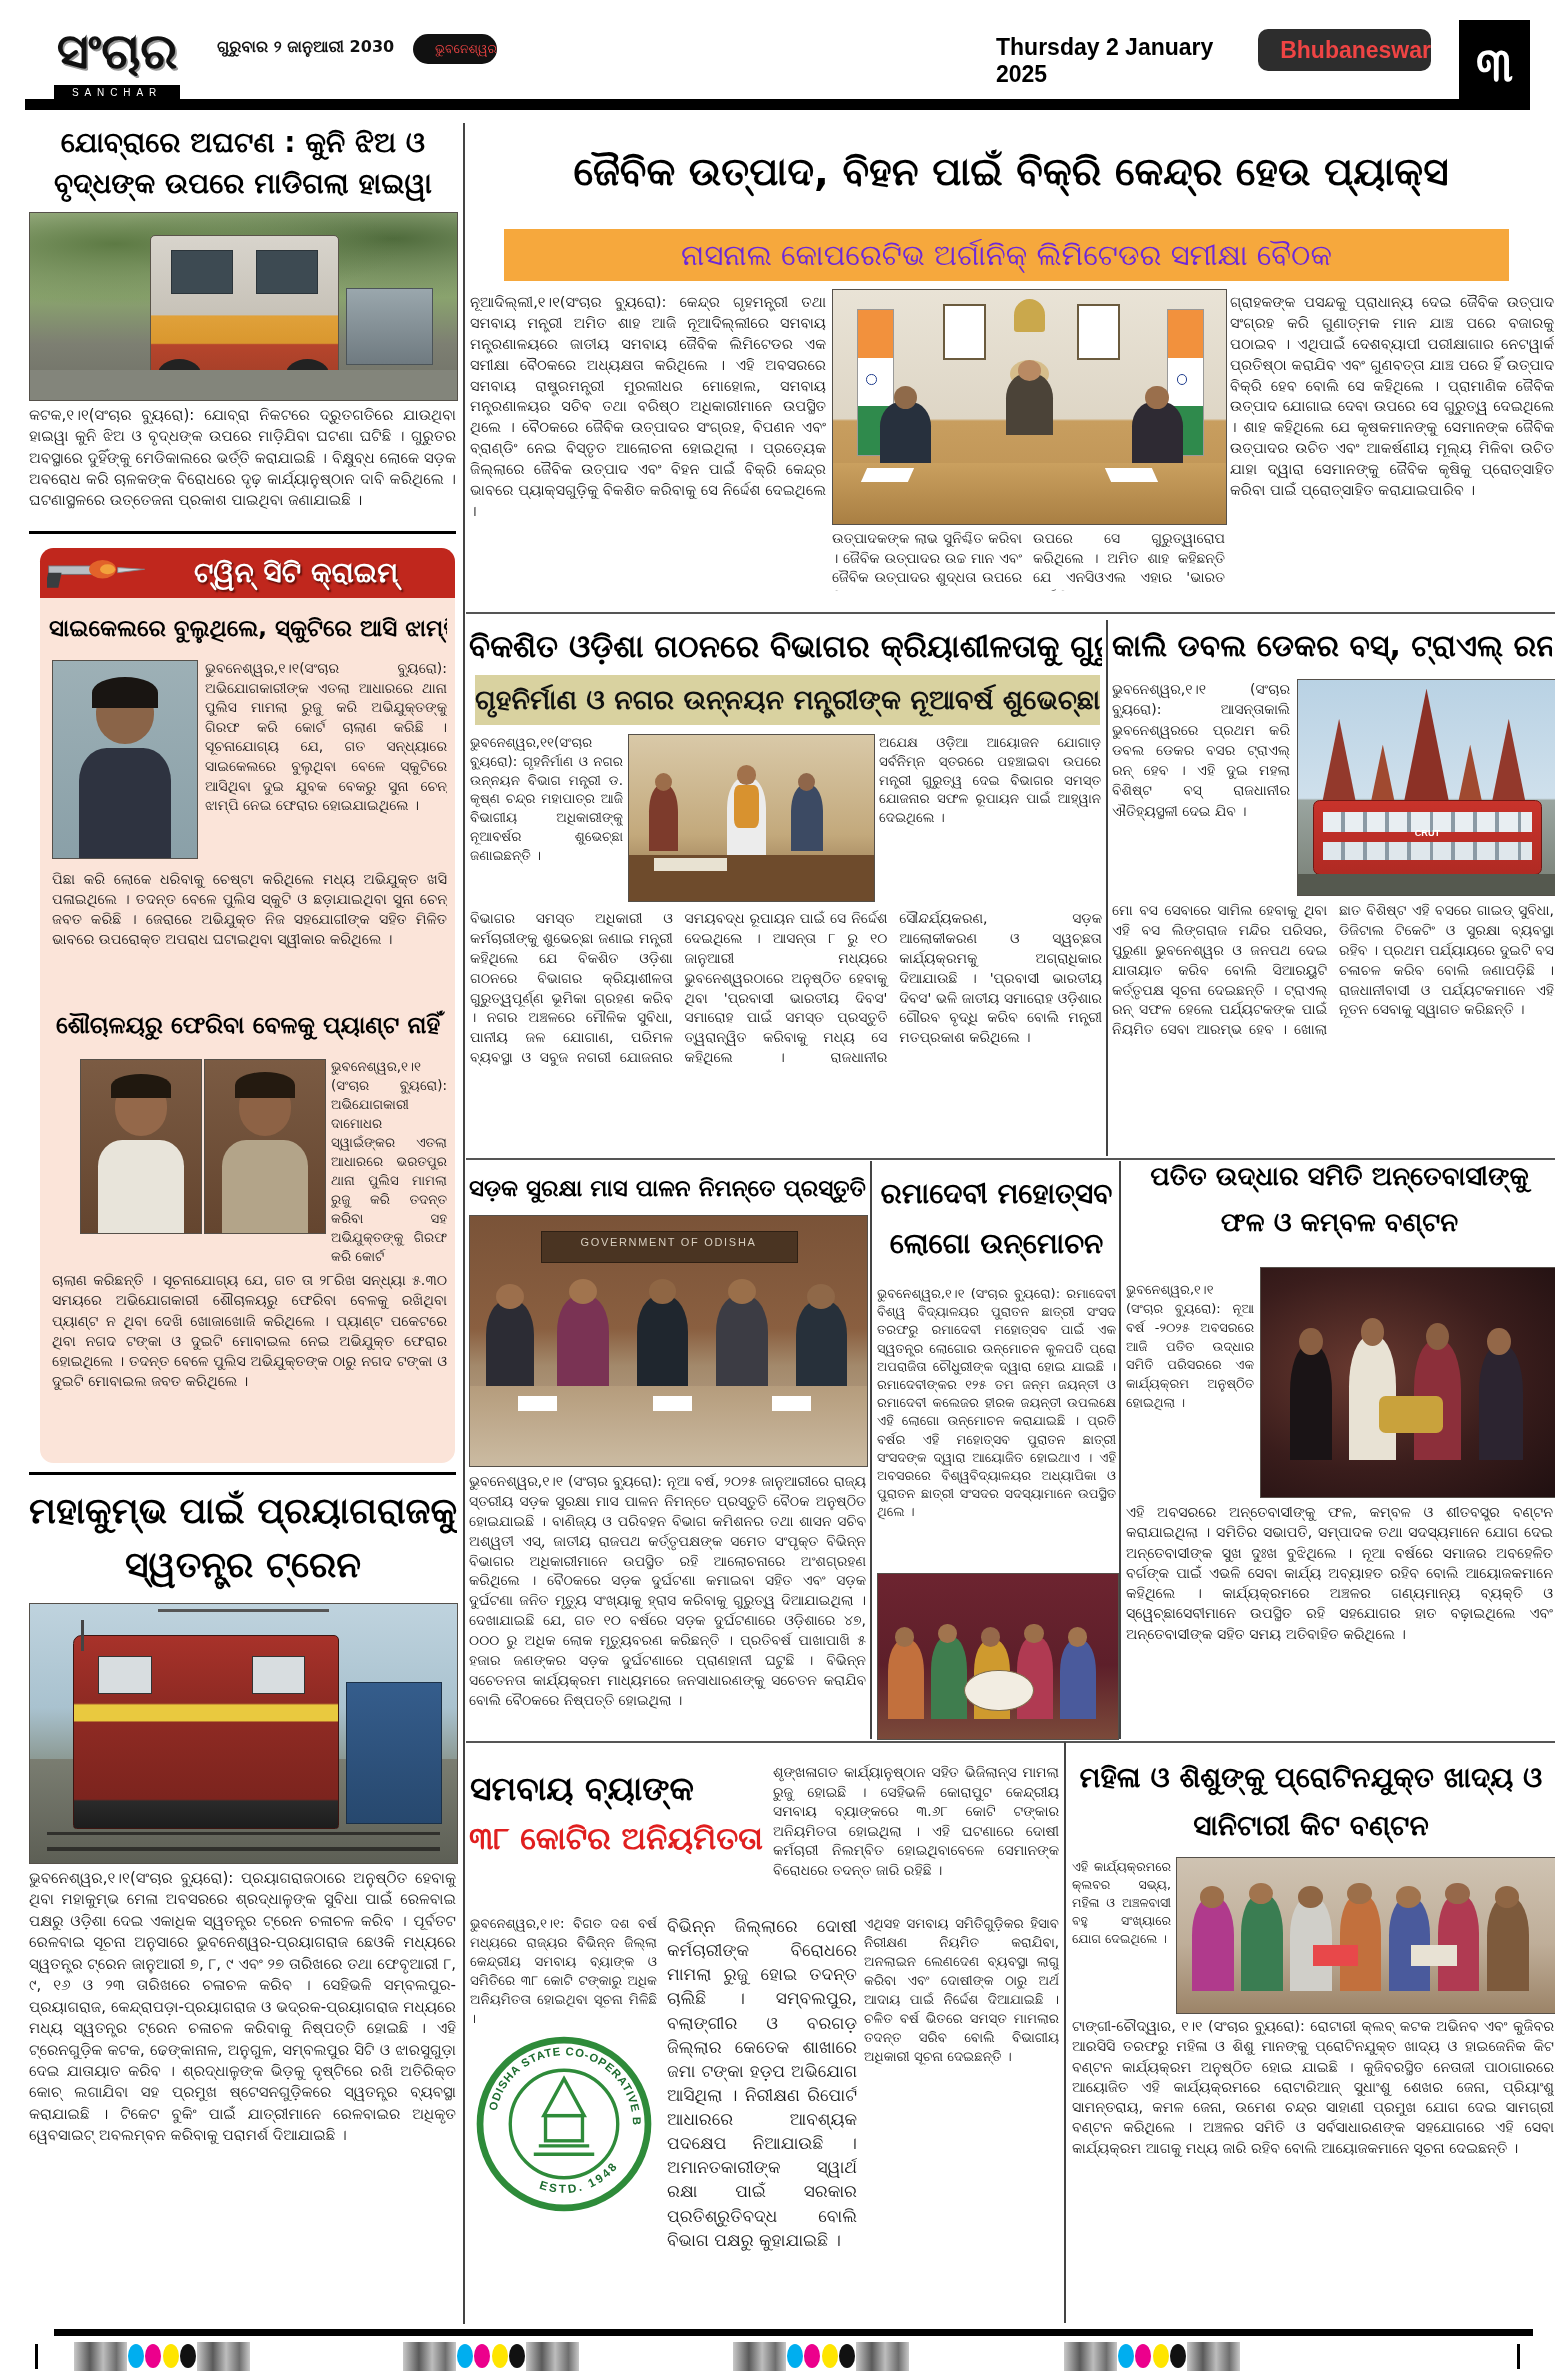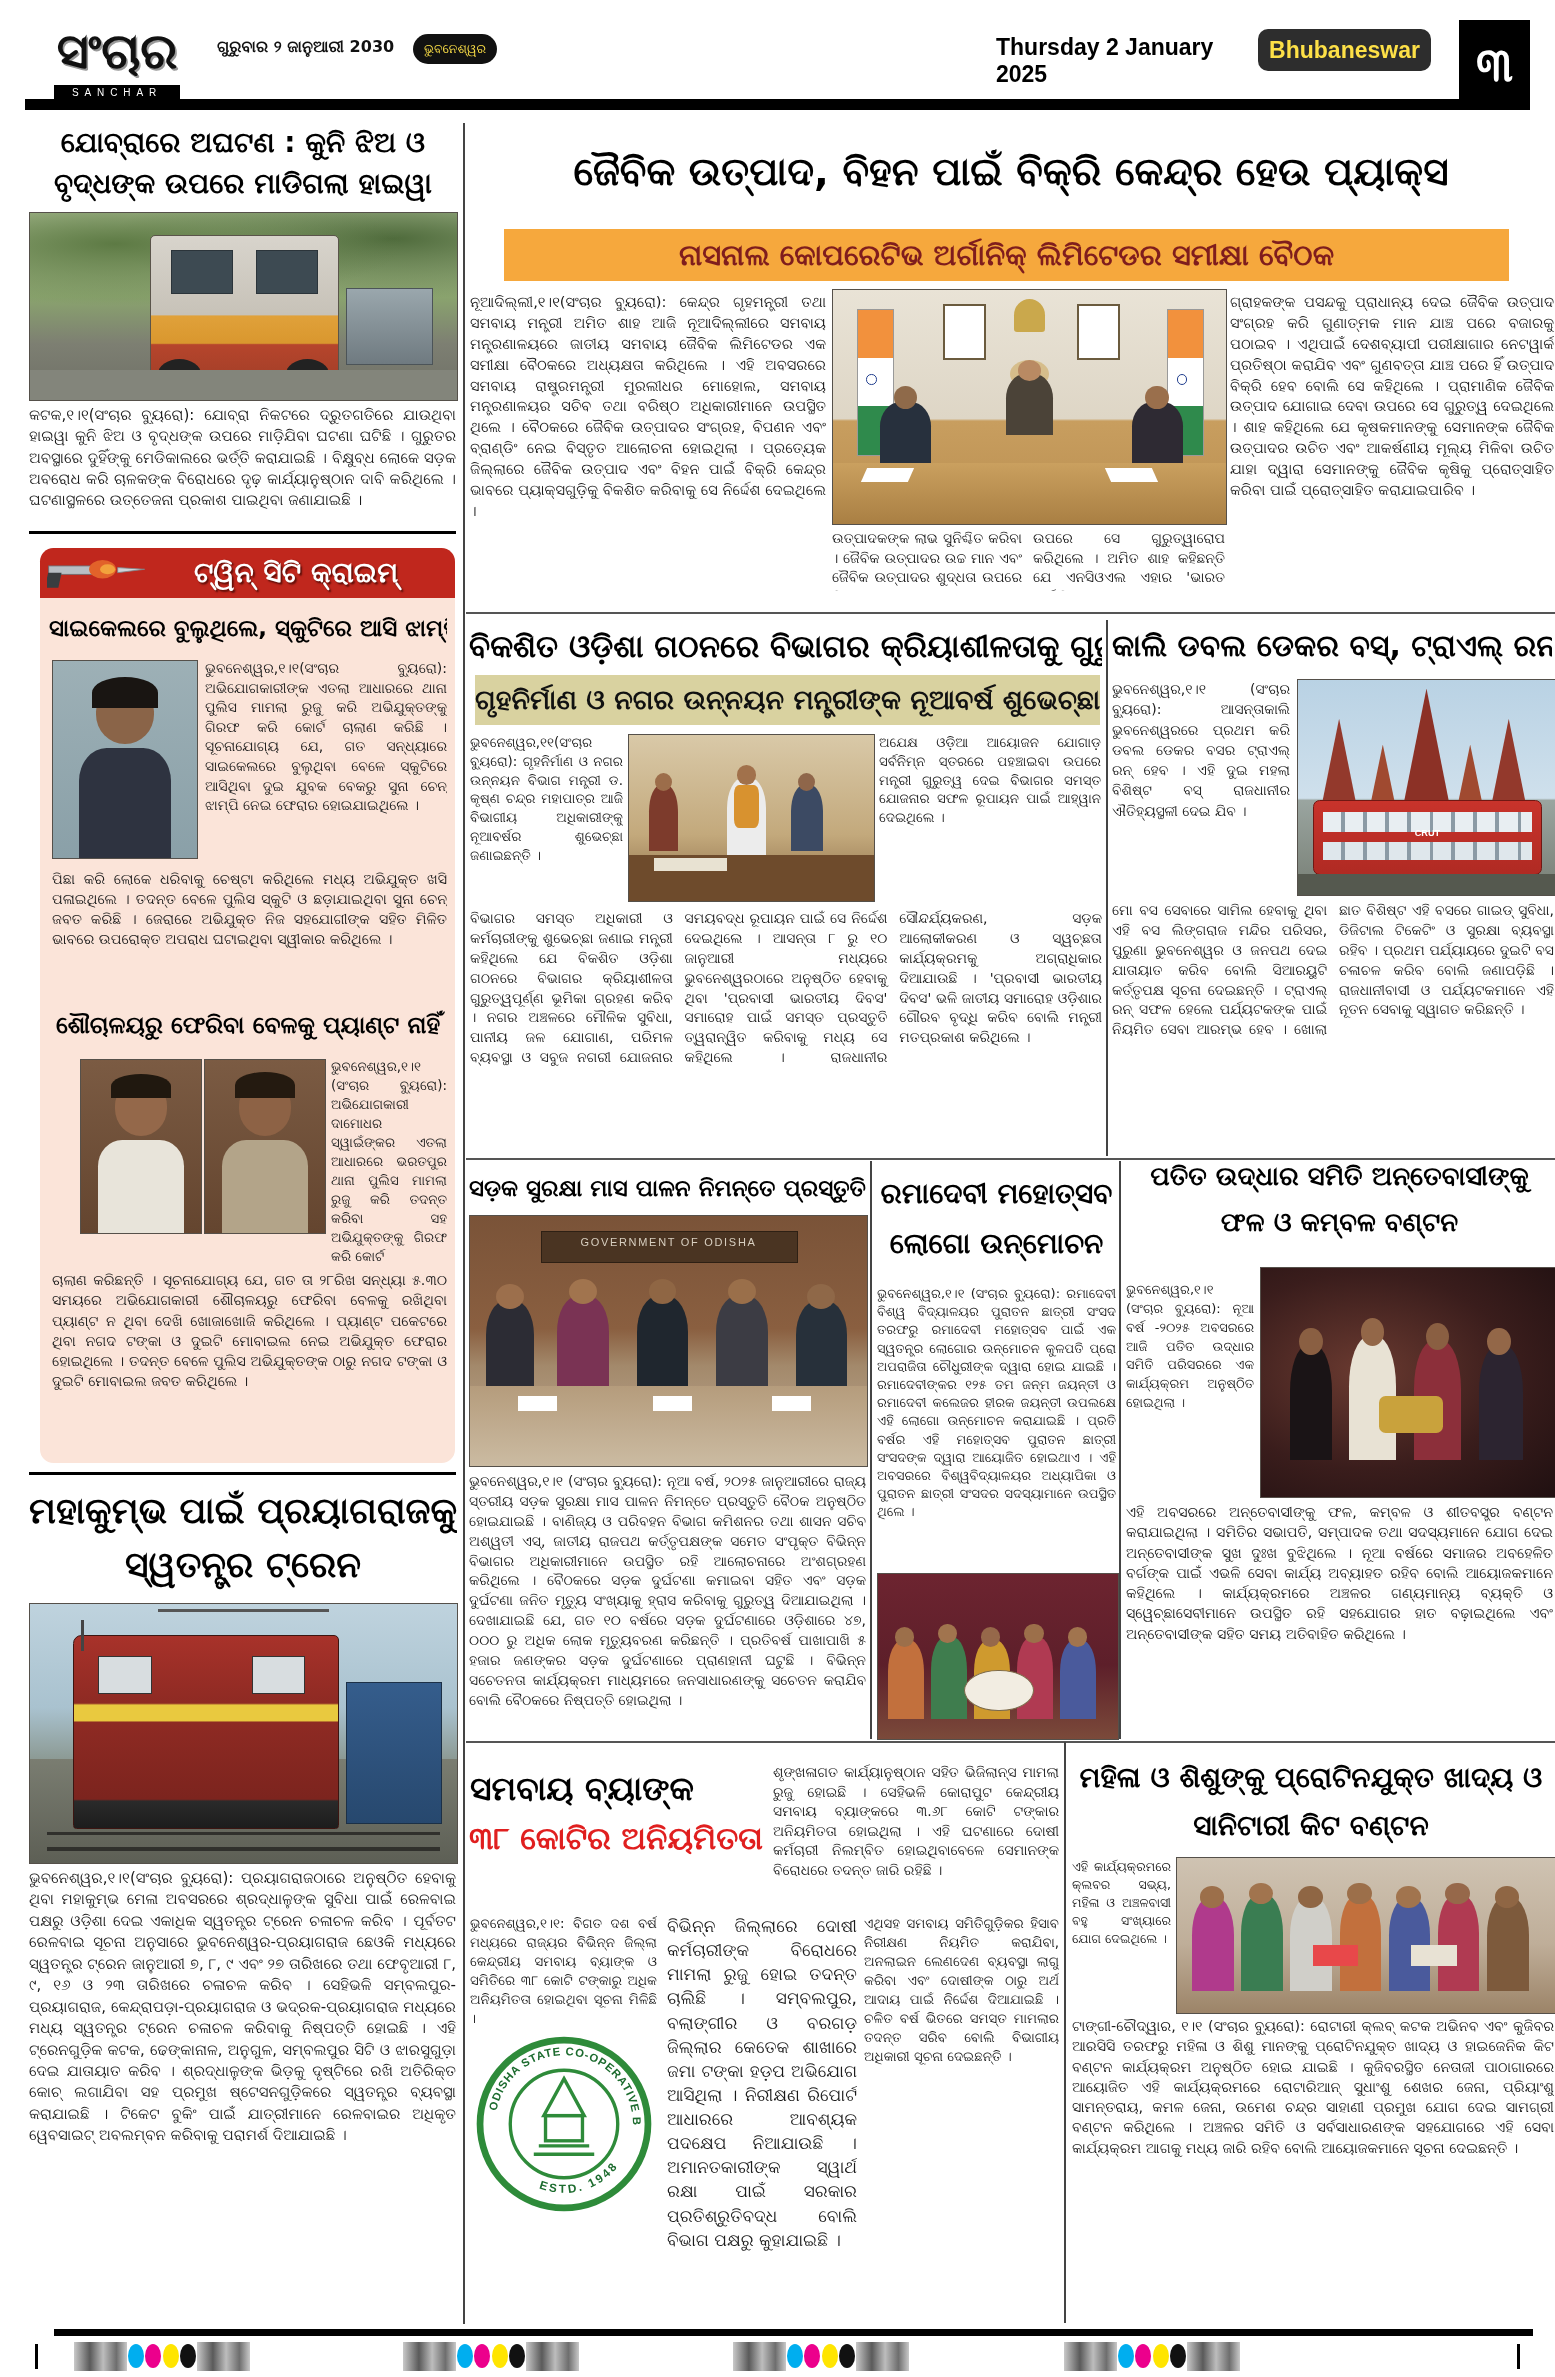--- a/index.html
+++ b/index.html
@@ -8,21 +8,21 @@
   .abs{position:absolute;}
   .bt{position:absolute;text-align:justify;color:#1a1a1a;overflow:hidden;
       font-family:"DejaVu Sans",sans-serif;}
   .hl{position:absolute;font-weight:bold;color:#000;overflow:hidden;
       font-family:"DejaVu Sans",sans-serif;}
   .center{text-align:center;}
   .nowrap{white-space:nowrap;}
   .ph{position:absolute;overflow:hidden;background:#c8c2b8;border:0.8px solid #55504a;}
   .rule{position:absolute;background:#000;}
   .vdiv{position:absolute;background:#444;}
-  .pill{position:absolute;border-radius:15px;color:#fde047;text-align:center;overflow:hidden;}
+  .pill{position:absolute;border-radius:15px;color:#ef4444;text-align:right;overflow:hidden;}
   .strip{position:absolute;height:28.6px;display:flex;align-items:center;}
   .strip .g{height:100%;flex:1;background:linear-gradient(90deg,#c9c9c9,#5a5a5a 30%,#bdbdbd 55%,#6e6e6e 80%,#c9c9c9);}
   .strip .dot{width:16px;height:24px;border-radius:50%;margin:0 0.8px;flex:none;}
   .colset{column-gap:11.8px;}
 </style>
 </head>
 <body>
 
 <div id="page">
 
@@ -115,21 +115,21 @@
     <div class="abs" style="left:4%;top:94%;width:92%;height:3.4px;background:#30302c;"></div>
   </div>
 
   <div class="bt" style="left:29px;top:1868px;width:427px;height:455px;font-size:15px;line-height:1.43;">ଭୁବନେଶ୍ୱର,୧।୧(ସଂଚାର ବ୍ୟୁରୋ): ପ୍ରୟାଗରାଜଠାରେ ଅନୁଷ୍ଠିତ ହେବାକୁ ଥିବା ମହାକୁମ୍ଭ ମେଳା ଅବସରରେ ଶ୍ରଦ୍ଧାଳୁଙ୍କ ସୁବିଧା ପାଇଁ ରେଳବାଇ ପକ୍ଷରୁ ଓଡ଼ିଶା ଦେଇ ଏକାଧିକ ସ୍ୱତନ୍ତ୍ର ଟ୍ରେନ ଚଳାଚଳ କରିବ । ପୂର୍ବତଟ ରେଳବାଇ ସୂଚନା ଅନୁସାରେ ଭୁବନେଶ୍ୱର-ପ୍ରୟାଗରାଜ ଛେଓକି ମଧ୍ୟରେ ସ୍ୱତନ୍ତ୍ର ଟ୍ରେନ ଜାନୁଆରୀ ୭, ୮, ୯ ଏବଂ ୨୭ ତାରିଖରେ ତଥା ଫେବୃଆରୀ ୮, ୯, ୧୬ ଓ ୨୩ ତାରିଖରେ ଚଳାଚଳ କରିବ । ସେହିଭଳି ସମ୍ବଲପୁର-ପ୍ରୟାଗରାଜ, କେନ୍ଦ୍ରାପଡ଼ା-ପ୍ରୟାଗରାଜ ଓ ଭଦ୍ରକ-ପ୍ରୟାଗରାଜ ମଧ୍ୟରେ ମଧ୍ୟ ସ୍ୱତନ୍ତ୍ର ଟ୍ରେନ ଚଳାଚଳ କରିବାକୁ ନିଷ୍ପତ୍ତି ହୋଇଛି । ଏହି ଟ୍ରେନଗୁଡ଼ିକ କଟକ, ଢେଙ୍କାନାଳ, ଅନୁଗୁଳ, ସମ୍ବଲପୁର ସିଟି ଓ ଝାରସୁଗୁଡ଼ା ଦେଇ ଯାତାୟାତ କରିବ । ଶ୍ରଦ୍ଧାଳୁଙ୍କ ଭିଡ଼କୁ ଦୃଷ୍ଟିରେ ରଖି ଅତିରିକ୍ତ କୋଚ୍ ଲଗାଯିବା ସହ ପ୍ରମୁଖ ଷ୍ଟେସନଗୁଡ଼ିକରେ ସ୍ୱତନ୍ତ୍ର ବ୍ୟବସ୍ଥା କରାଯାଇଛି । ଟିକେଟ ବୁକିଂ ପାଇଁ ଯାତ୍ରୀମାନେ ରେଳବାଇର ଅଧିକୃତ ୱେବସାଇଟ୍ ଅବଲମ୍ବନ କରିବାକୁ ପରାମର୍ଶ ଦିଆଯାଇଛି ।</div>
 
   <div class="vdiv" style="left:463px;top:123px;width:1.7px;height:2201px;"></div>
 
   <div class="hl center nowrap" style="left:469px;top:126px;width:1084px;height:91px;font-size:39px;line-height:91px;">ଜୈବିକ ଉତ୍ପାଦ, ବିହନ ପାଇଁ ବିକ୍ରି କେନ୍ଦ୍ର ହେଉ ପ୍ୟାକ୍ସ</div>
 
   <div class="abs" style="left:504px;top:229px;width:1005px;height:52px;background:#f6a83d;">
-    <div class="center nowrap" style="font-weight:bold;font-size:29px;line-height:52px;color:#7f1d1d;overflow:hidden;">ନାସନାଲ କୋପରେଟିଭ ଅର୍ଗାନିକ୍ ଲିମିଟେଡର ସମୀକ୍ଷା ବୈଠକ</div>
+    <div class="center nowrap" style="font-weight:normal;font-size:29px;line-height:52px;color:#6d28d9;overflow:hidden;">ନାସନାଲ କୋପରେଟିଭ ଅର୍ଗାନିକ୍ ଲିମିଟେଡର ସମୀକ୍ଷା ବୈଠକ</div>
   </div>
 
   <div class="bt" style="left:470px;top:292px;width:356px;height:297px;font-size:14.7px;line-height:1.42;">ନୂଆଦିଲ୍ଲୀ,୧।୧(ସଂଚାର ବ୍ୟୁରୋ): କେନ୍ଦ୍ର ଗୃହମନ୍ତ୍ରୀ ତଥା ସମବାୟ ମନ୍ତ୍ରୀ ଅମିତ ଶାହ ଆଜି ନୂଆଦିଲ୍ଲୀରେ ସମବାୟ ମନ୍ତ୍ରଣାଳୟରେ ଜାତୀୟ ସମବାୟ ଜୈବିକ ଲିମିଟେଡର ଏକ ସମୀକ୍ଷା ବୈଠକରେ ଅଧ୍ୟକ୍ଷତା କରିଥିଲେ । ଏହି ଅବସରରେ ସମବାୟ ରାଷ୍ଟ୍ରମନ୍ତ୍ରୀ ମୁରଲୀଧର ମୋହୋଲ, ସମବାୟ ମନ୍ତ୍ରଣାଳୟର ସଚିବ ତଥା ବରିଷ୍ଠ ଅଧିକାରୀମାନେ ଉପସ୍ଥିତ ଥିଲେ । ବୈଠକରେ ଜୈବିକ ଉତ୍ପାଦର ସଂଗ୍ରହ, ବିପଣନ ଏବଂ ବ୍ରାଣ୍ଡିଂ ନେଇ ବିସ୍ତୃତ ଆଲୋଚନା ହୋଇଥିଲା । ପ୍ରତ୍ୟେକ ଜିଲ୍ଲାରେ ଜୈବିକ ଉତ୍ପାଦ ଏବଂ ବିହନ ପାଇଁ ବିକ୍ରି କେନ୍ଦ୍ର ଭାବରେ ପ୍ୟାକ୍ସଗୁଡ଼ିକୁ ବିକଶିତ କରିବାକୁ ସେ ନିର୍ଦ୍ଦେଶ ଦେଇଥିଲେ ।</div>
 
   <div class="ph" style="left:832px;top:289px;width:393px;height:234px;background:linear-gradient(180deg,#e9e3d6 0%,#ded6c6 55%,#c89e5f 56%,#b98e50 100%);">
     <div class="abs" style="left:6%;top:8%;width:9%;height:62%;background:linear-gradient(180deg,#f2913d 0%,#f2913d 33%,#ffffff 33%,#ffffff 66%,#2f8a4c 66%,#2f8a4c 100%);border:0.8px solid #999;"></div>
     <div class="abs" style="left:8.5%;top:36%;width:8.4px;height:8.4px;border:1.7px solid #23408f;border-radius:50%;"></div>
     <div class="abs" style="left:85%;top:8%;width:9%;height:62%;background:linear-gradient(180deg,#f2913d 0%,#f2913d 33%,#ffffff 33%,#ffffff 66%,#2f8a4c 66%,#2f8a4c 100%);border:0.8px solid #999;"></div>
     <div class="abs" style="left:87.5%;top:36%;width:8.4px;height:8.4px;border:1.7px solid #23408f;border-radius:50%;"></div>
     <div class="abs" style="left:28%;top:6%;width:10%;height:22%;background:#fff;border:2.5px solid #6b5b3e;"></div>

